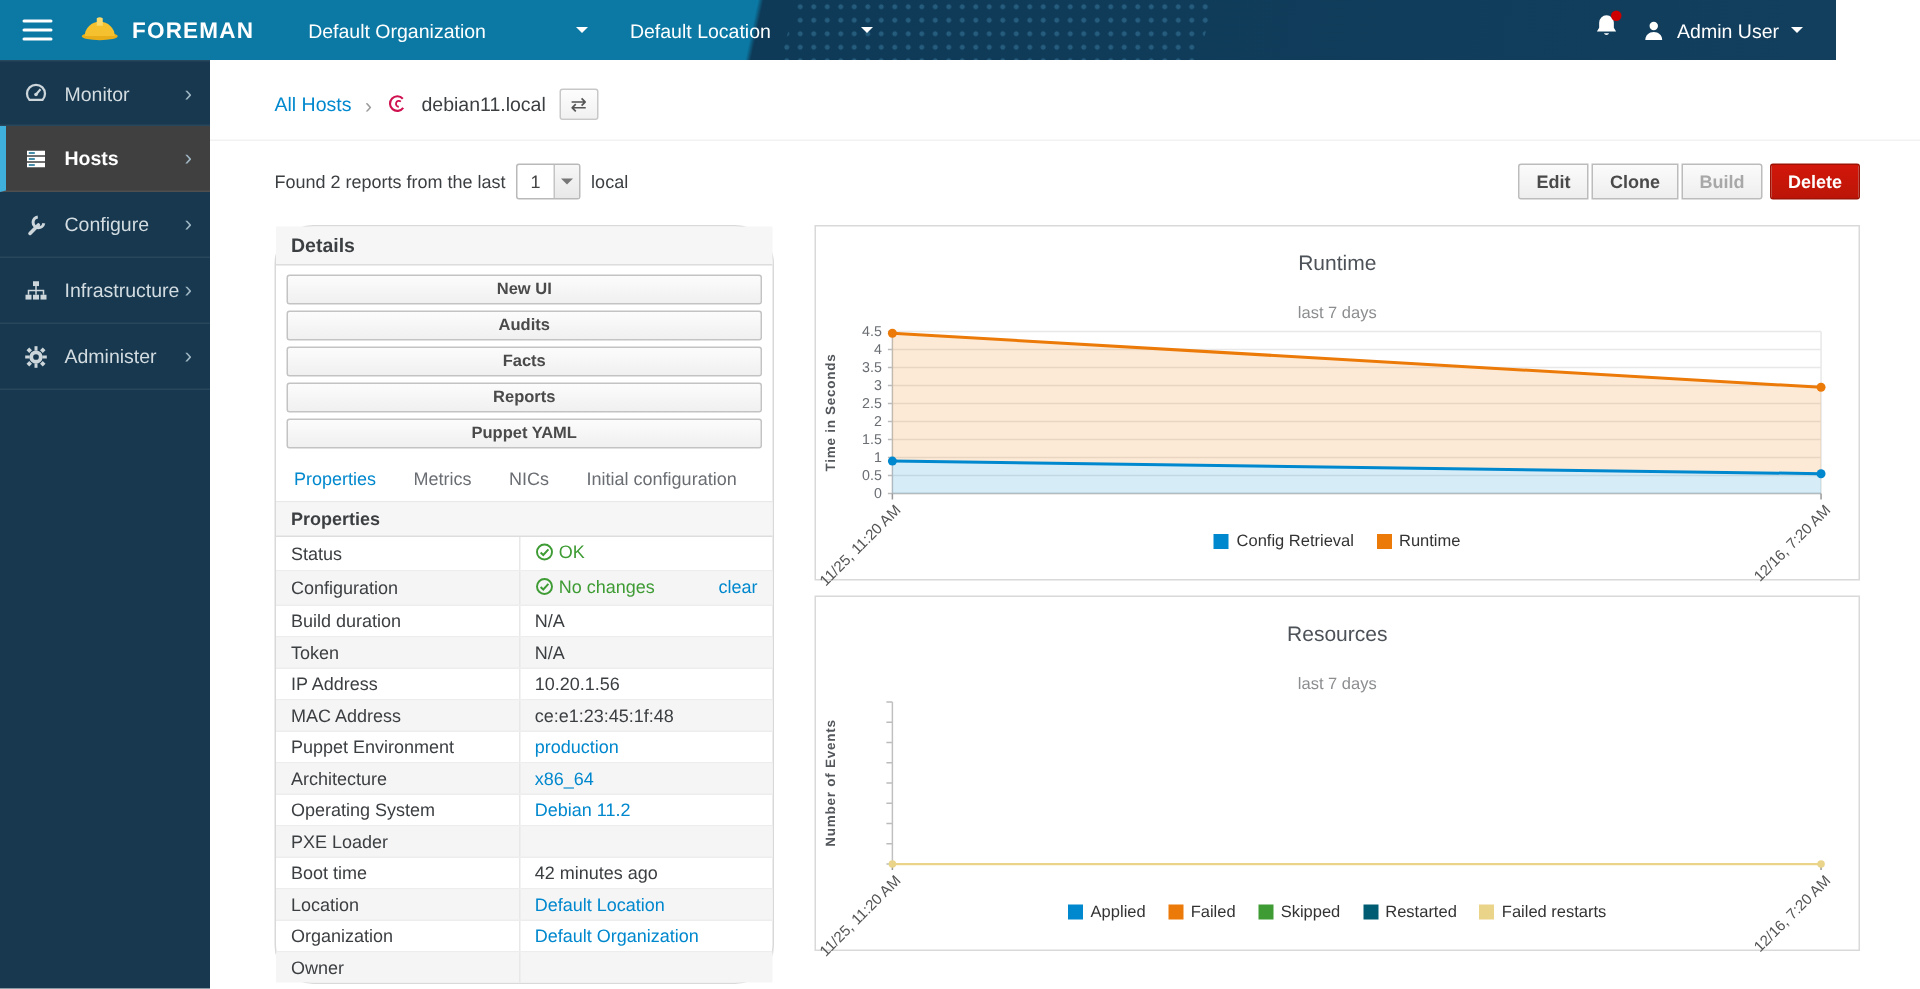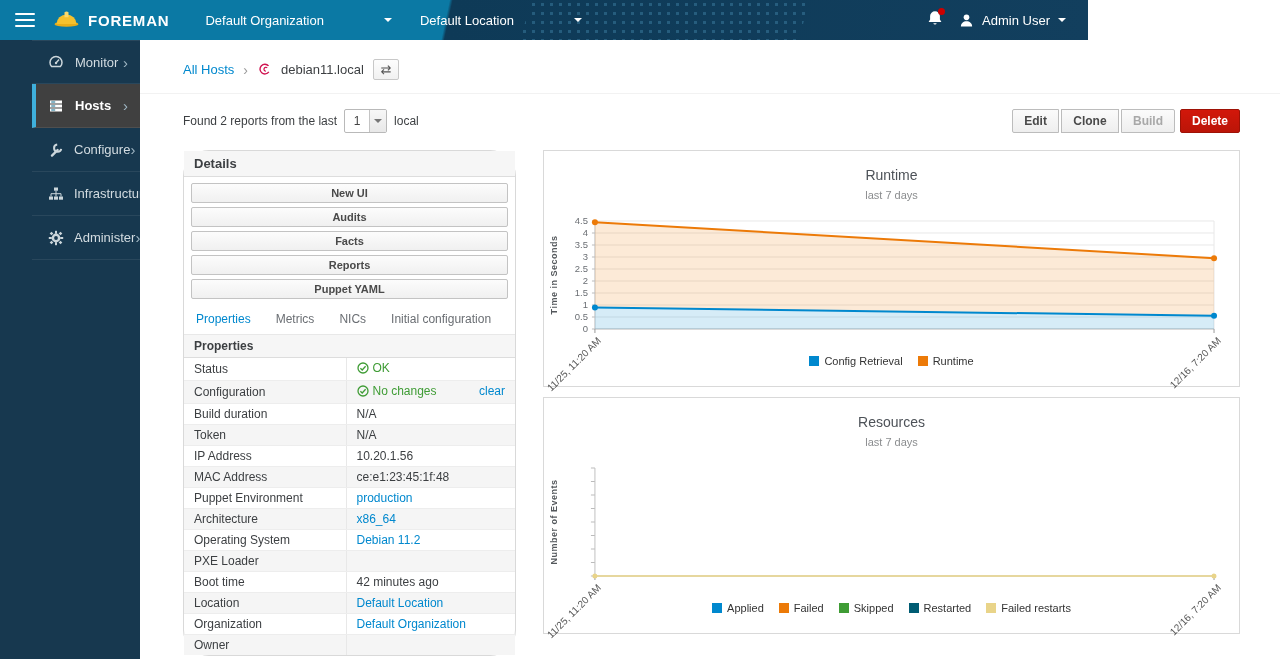--- a/index.html
+++ b/index.html
@@ -1,39 +1,39 @@
 <!DOCTYPE html>
 <html><head>
 <meta charset="utf-8">
 <style>
   * { box-sizing: border-box; margin: 0; padding: 0; }
   html,body { width:1280px; height:659px; font-family:"Liberation Sans", sans-serif; background:#fff; overflow:hidden; }
 
   
-  .navbar { position:absolute; top:0; left:0; width:1088px; height:40px;
+  .navbar { position:absolute; top:0; left:0; width:1224px; height:40px;
     background:linear-gradient(102deg,#0b79a4 41%,#0e3a57 41.3%,#123f5e 100%);
     display:flex; align-items:center; color:#fff; z-index:20; }
   .navbar::after { content:''; position:absolute; top:0; bottom:0; left:520px; width:290px;
     background-image:radial-gradient(circle, rgba(90,170,210,.55) 1.4px, transparent 1.9px);
     background-size:9px 9px; clip-path:polygon(4% 0,100% 0,96% 100%,0 100%); opacity:.55; pointer-events:none;}
   .hamburger { width:20px; height:14px; margin:0 18px 0 15px; display:flex; flex-direction:column; justify-content:space-between; cursor:pointer; z-index:2;}
   .hamburger div { height:2px; background:#fff; border-radius:1px; }
   .brand { display:flex; align-items:center; gap:8px; margin-right:22px; z-index:2; cursor:pointer;}
   .brand-text { font-size:15px; font-weight:bold; letter-spacing:.8px; }
   .nav-dd { display:flex; align-items:center; font-size:13px; color:#fff; height:40px; padding:0 14px; cursor:pointer; z-index:2;}
   .nav-dd .lbl { margin-right:60px; }
   .caret { width:0; height:0; border-left:4px solid transparent; border-right:4px solid transparent; border-top:4px solid #fff; display:inline-block;}
   .nav-right { margin-left:auto; display:flex; align-items:center; gap:16px; padding-right:22px; z-index:2;}
   .bell-wrap { position:relative; cursor:pointer; }
   .bell-badge { position:absolute; top:-2px; right:-2px; width:7px; height:7px; background:#cc0000; border-radius:50%; }
   .user-wrap { display:flex; align-items:center; gap:8px; font-size:13px; cursor:pointer; }
 
   
   .sidebar { position:absolute; top:40px; left:0; width:140px; height:619px; background:#17384f; }
-  .side-item { height:44px; display:flex; align-items:center; padding:0 12px 0 16px; border-bottom:1px solid rgba(255,255,255,.08); cursor:pointer;margin-left:32px; }
+  .side-item { height:44px; display:flex; align-items:center; padding:0 12px 0 16px; border-bottom:1px solid rgba(255,255,255,.08); cursor:pointer; }
   .side-item:first-child { border-top:1px solid rgba(255,255,255,.08); }
   .side-item .sicon { width:17px; margin-right:10px; display:flex; align-items:center; }
   .side-item .slabel { flex:1; font-size:13px; color:#d3dce1; }
   .side-item .schev { color:#9fb6c3; font-size:15px; line-height:1; }
   .side-item.active { background:#404040; border-left:4px solid #3fb0dc; padding-left:12px; }
   .side-item.active .slabel { color:#fff; font-weight:bold; }
 
   
   .content { position:absolute; left:140px; top:40px; width:1140px; height:619px; background:#fff; }
   .crumb-row { display:flex; align-items:center; gap:9px; padding:19px 0 13px 43px; border-bottom:1px solid #f2f2f2; font-size:13px; }
@@ -73,21 +73,21 @@
   table.props tr:nth-child(even) { background:#f5f5f5; }
   table.props tr:last-child td { border-bottom:none; }
   .ok { color:#3f9c35; display:inline-flex; align-items:center; gap:4px; }
   a.vlink { color:#0088ce; text-decoration:none; cursor:pointer; }
   a.clear-link { color:#0088ce; float:right; text-decoration:none; cursor:pointer; }
 
   
   .charts-col { flex:1; display:flex; flex-direction:column; gap:10px; }
   .chart-panel { position:relative; height:237px; width:697px; }
   .chart-title { text-align:center; margin-top:16px; font-size:14px; color:#4d5258; }
-  .chart-subtitle { text-align:center; margin-top:6px; font-size:11px; color:#8b8d8f; }
+  .chart-subtitle { text-align:center; margin-top:20px; font-size:11px; color:#8b8d8f; }
   svg.plot { position:absolute; top:58px; left:0; width:695px; height:132px; overflow:visible; }
   .xlabel { position:absolute; font-size:10px; color:#555; white-space:nowrap; transform:rotate(-45deg); transform-origin:100% 0; top:184px; }
   .xlabel.xl-left { right:644px; }
   .xlabel.xl-right { right:24px; }
   .legend { position:absolute; bottom:19px; left:0; width:100%; display:flex; justify-content:center; gap:15px; font-size:11px; color:#333; }
   .legend-item { display:inline-flex; align-items:center; gap:5px; cursor:pointer; }
   .swatch { width:10px; height:10px; display:inline-block; }
 </style>
 </head>
 <body>

